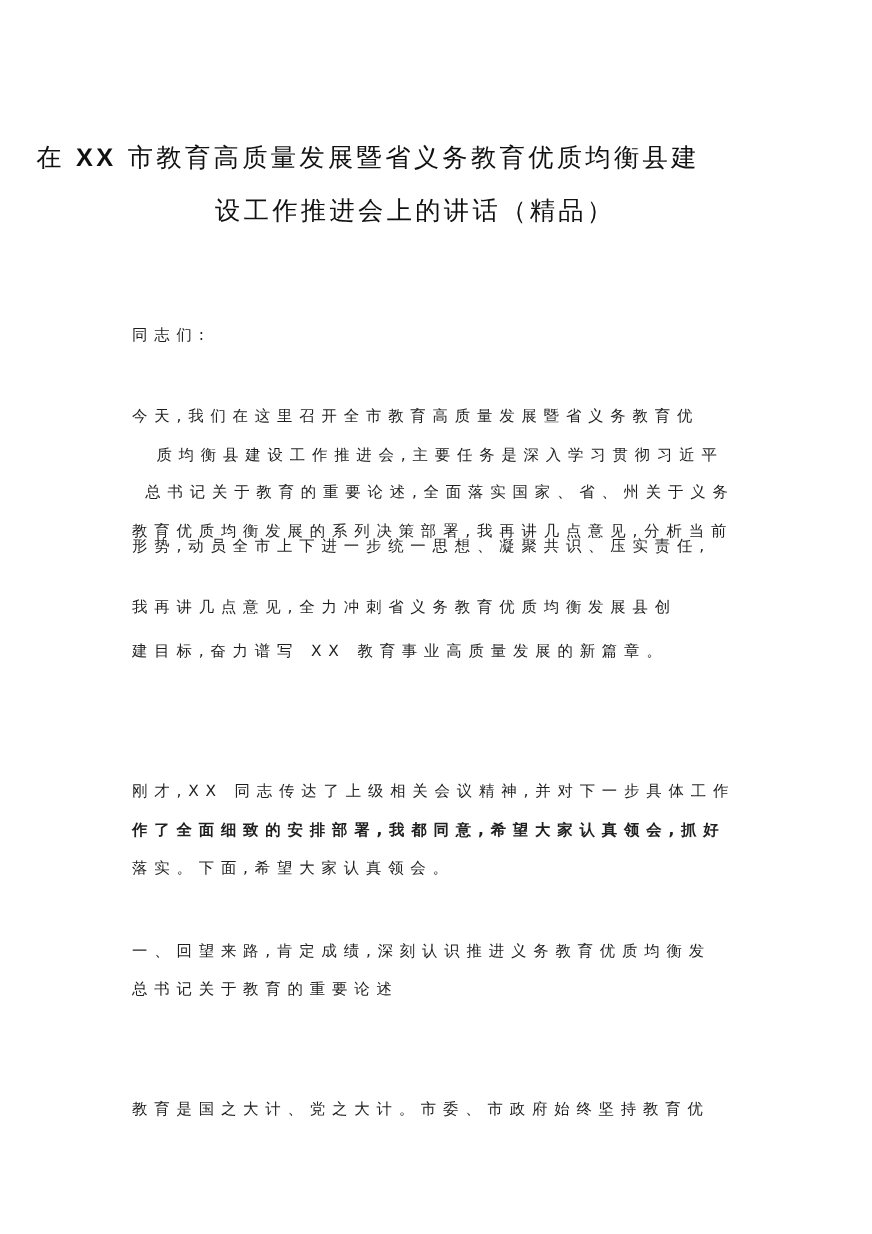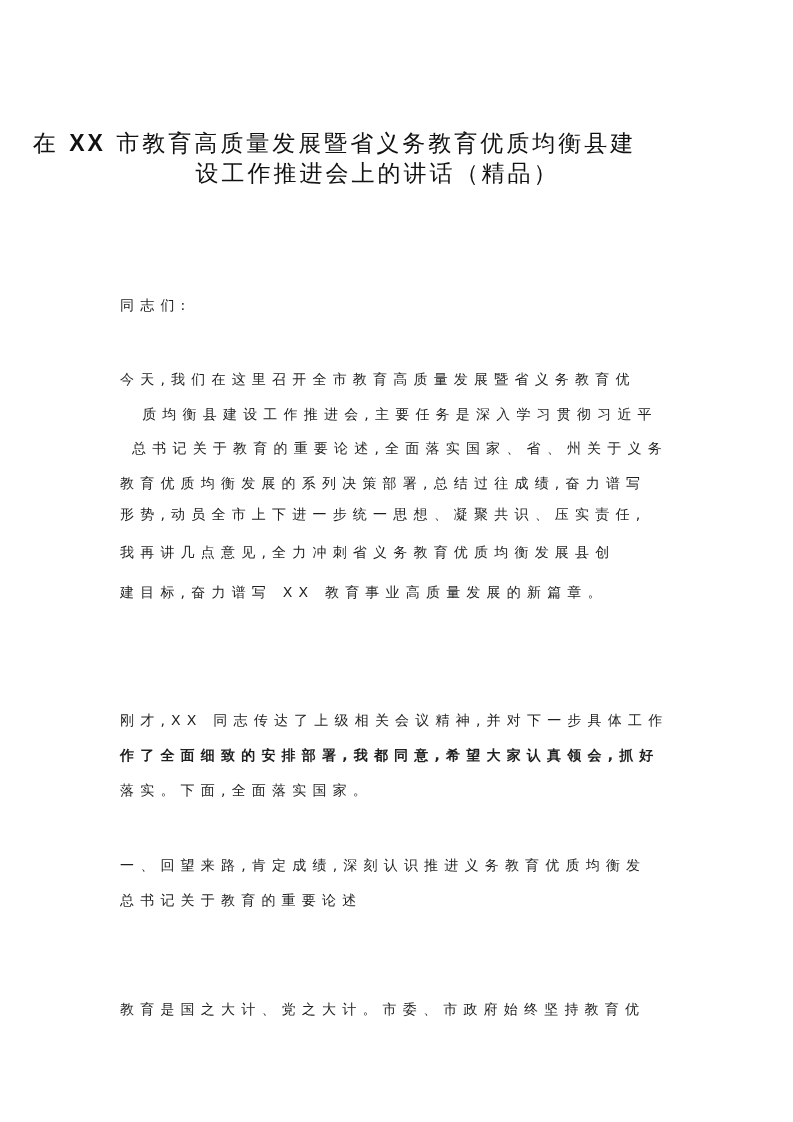--- a/index.html
+++ b/index.html
@@ -11,38 +11,38 @@
     .title-line .xx { font-weight: bold; font-family: "Liberation Sans", sans-serif; }
     .line { position: absolute; left: 120px; width: 560px; white-space: nowrap;
       font-size: 14px; letter-spacing: 6.2px; line-height: 26px; color: #1f1f1f; }
   </style>
 </head>
 <body>
 
 <div class="page">
 
   <div class="title-line" style="top:128px;"><span>在 </span><span class="xx">XX</span><span> 市教育高质量发展暨省义务教育优质均衡县建</span></div>
-  <div class="title-line" style="top:158px;padding-left:43px;">设工作推进会上的讲话（精品）</div>
+  <div class="title-line" style="top:177px;padding-left:43px;">设工作推进会上的讲话（精品）</div>
 
   <div class="line" style="top:292px;">同志们:</div>
 
   <div>
     <div class="line" style="top:366px;">今天,我们在这里召开全市教育高质量发展暨省义务教育优</div>
     <div class="line" style="top:401px;text-align:center;">质均衡县建设工作推进会,主要任务是深入学习贯彻习近平</div>
     <div class="line" style="top:435px;text-align:center;">总书记关于教育的重要论述,全面落实国家、省、州关于义务</div>
-    <div class="line" style="top:470px;">教育优质均衡发展的系列决策部署,总结过往成绩,奋力谱写</div>
-    <div class="line" style="top:501px;">形势,动员全市上下进一步统一思想、凝聚共识、压实责任,</div>
+    <div class="line" style="top:470px;">教育优质均衡发展的系列决策部署,我再讲几点意见,分析当前</div>
+    <div class="line" style="top:484px;">形势,动员全市上下进一步统一思想、凝聚共识、压实责任,</div>
     <div class="line" style="top:539px;">我再讲几点意见,全力冲刺省义务教育优质均衡发展县创</div>
     <div class="line" style="top:579px;">建目标,奋力谱写 XX 教育事业高质量发展的新篇章。</div>
   </div>
 
   <div>
     <div class="line" style="top:707px;">刚才,XX 同志传达了上级相关会议精神,并对下一步具体工作</div>
     <div class="line" style="top:742px;font-weight:bold;">作了全面细致的安排部署,我都同意,希望大家认真领会,抓好</div>
-    <div class="line" style="top:777px;">落实。下面,全面落实国家。</div>
+    <div class="line" style="top:777px;">落实。下面,希望大家认真领会。</div>
   </div>
 
   <div>
     <div class="line" style="top:852px;">一、回望来路,肯定成绩,深刻认识推进义务教育优质均衡发</div>
     <div class="line" style="top:887px;">总书记关于教育的重要论述</div>
   </div>
 
   <div>
     <div class="line" style="top:997px;font-family:Liberation Serif, serif;">教育是国之大计、党之大计。市委、市政府始终坚持教育优</div>
   </div>

